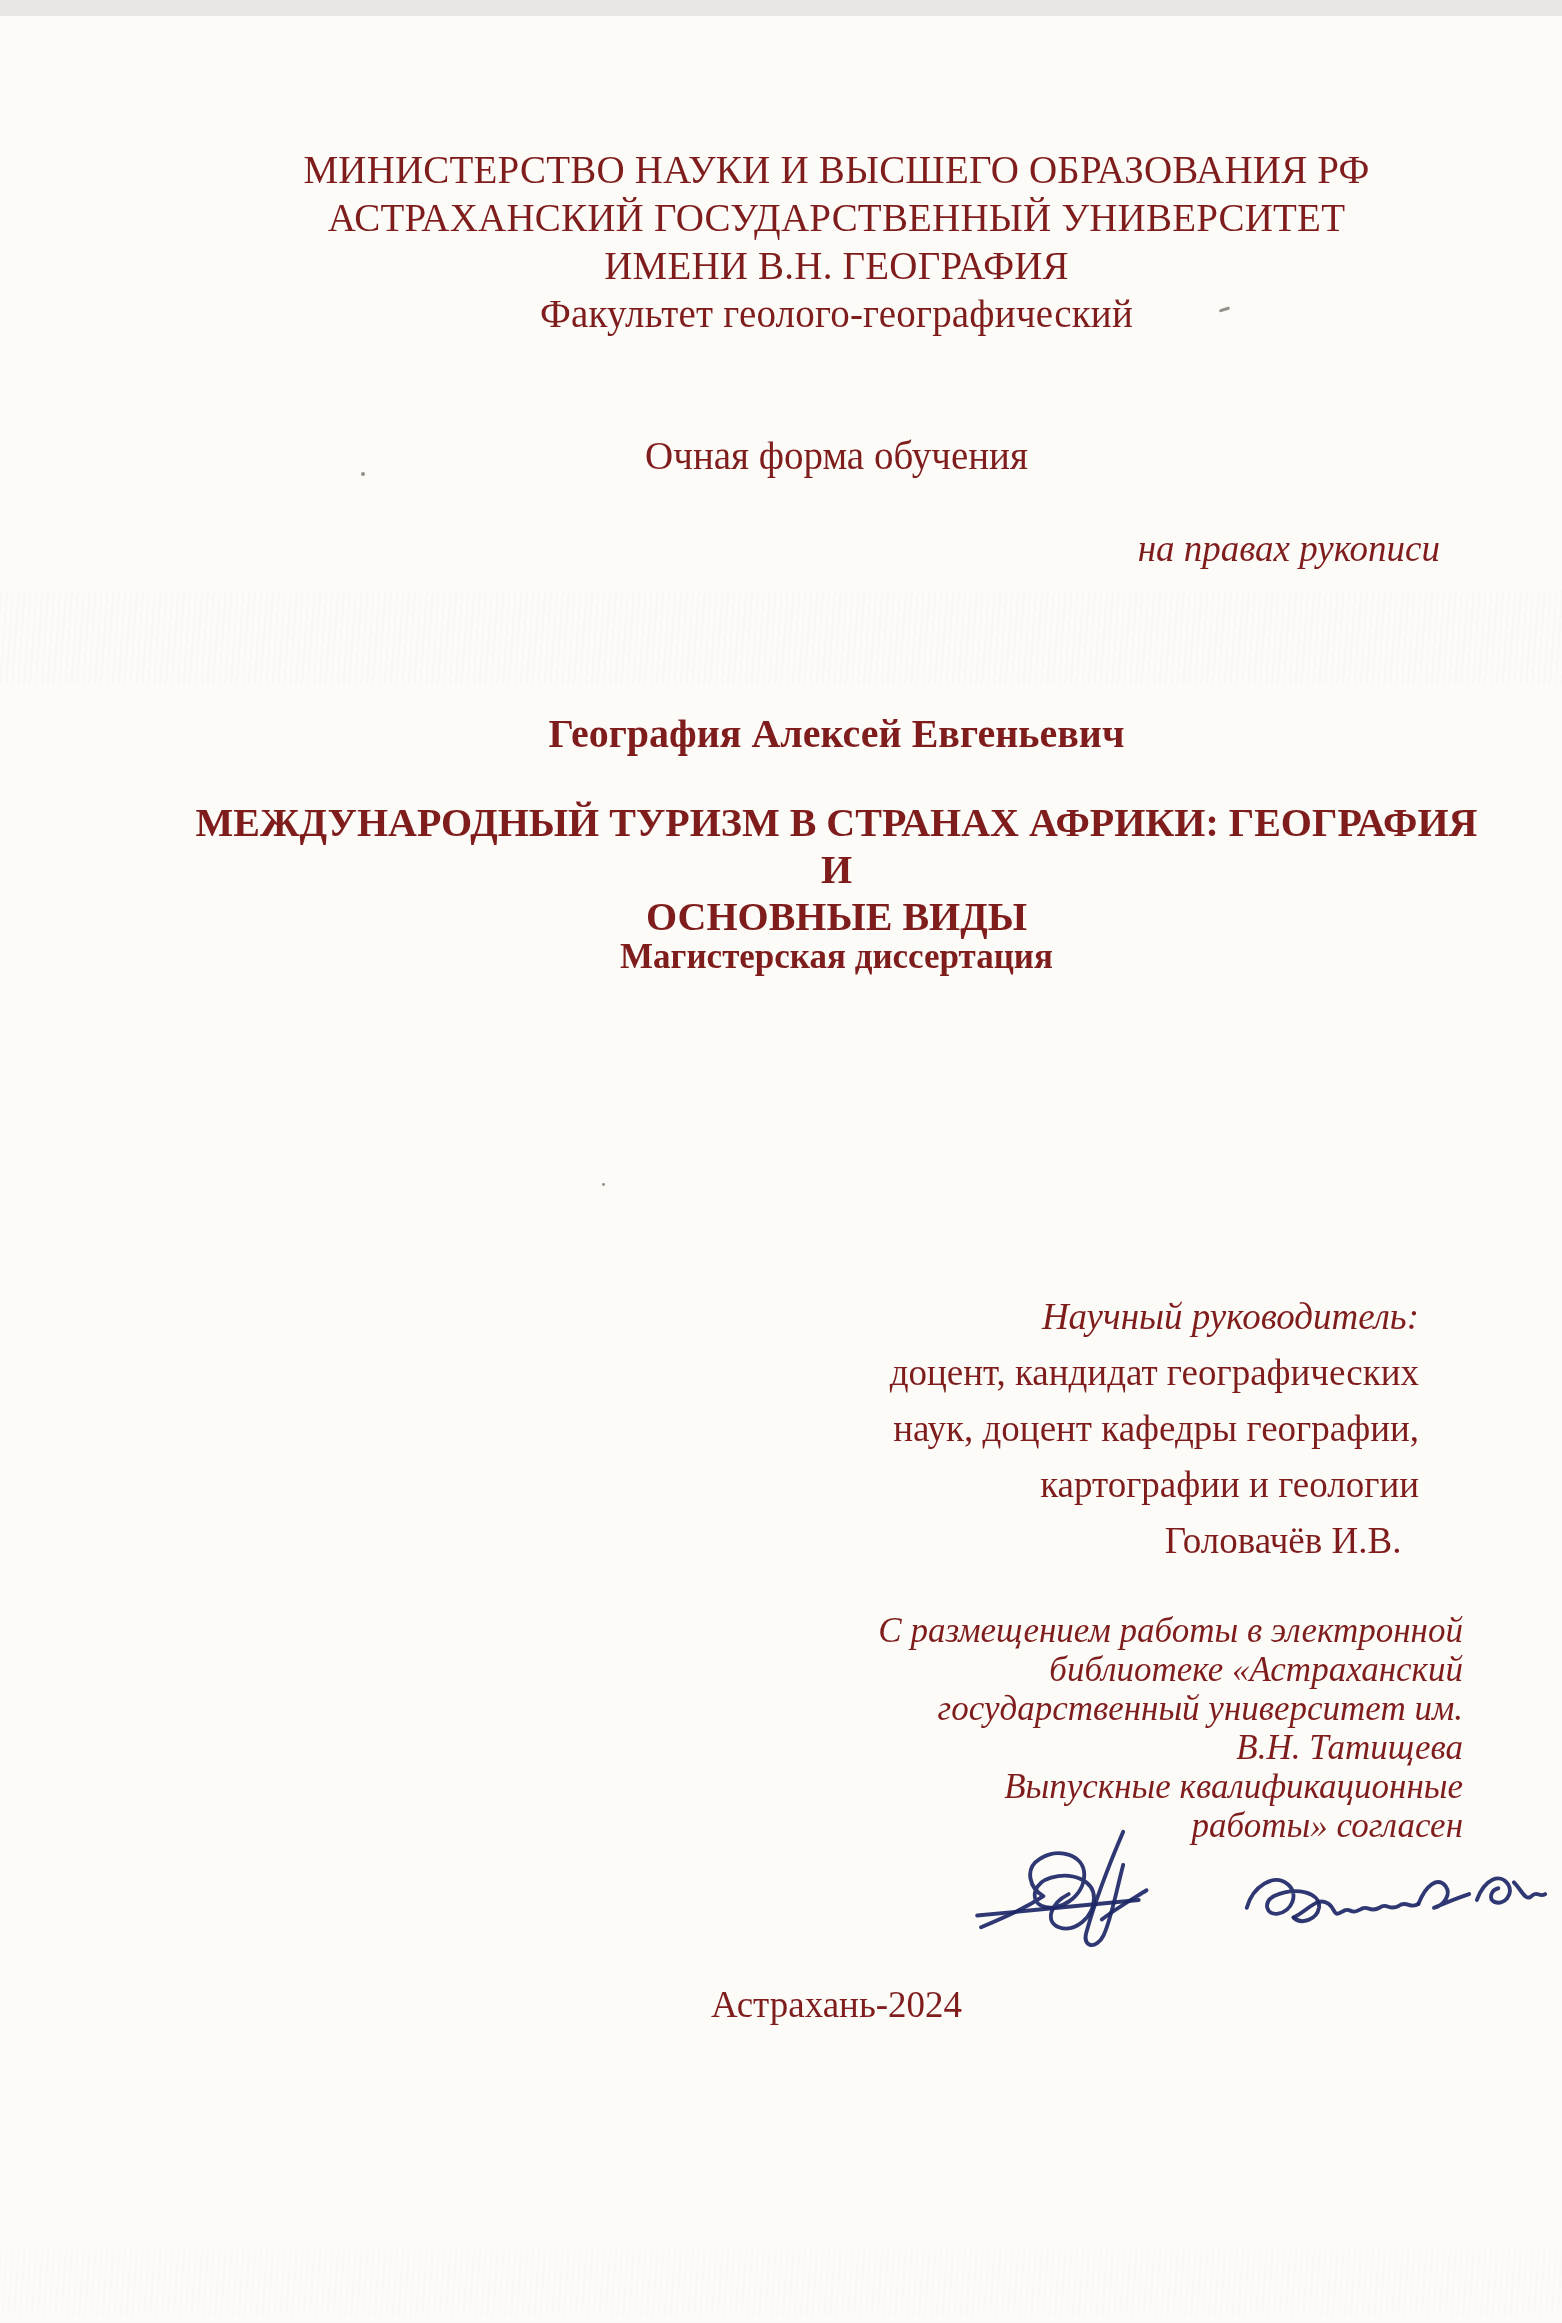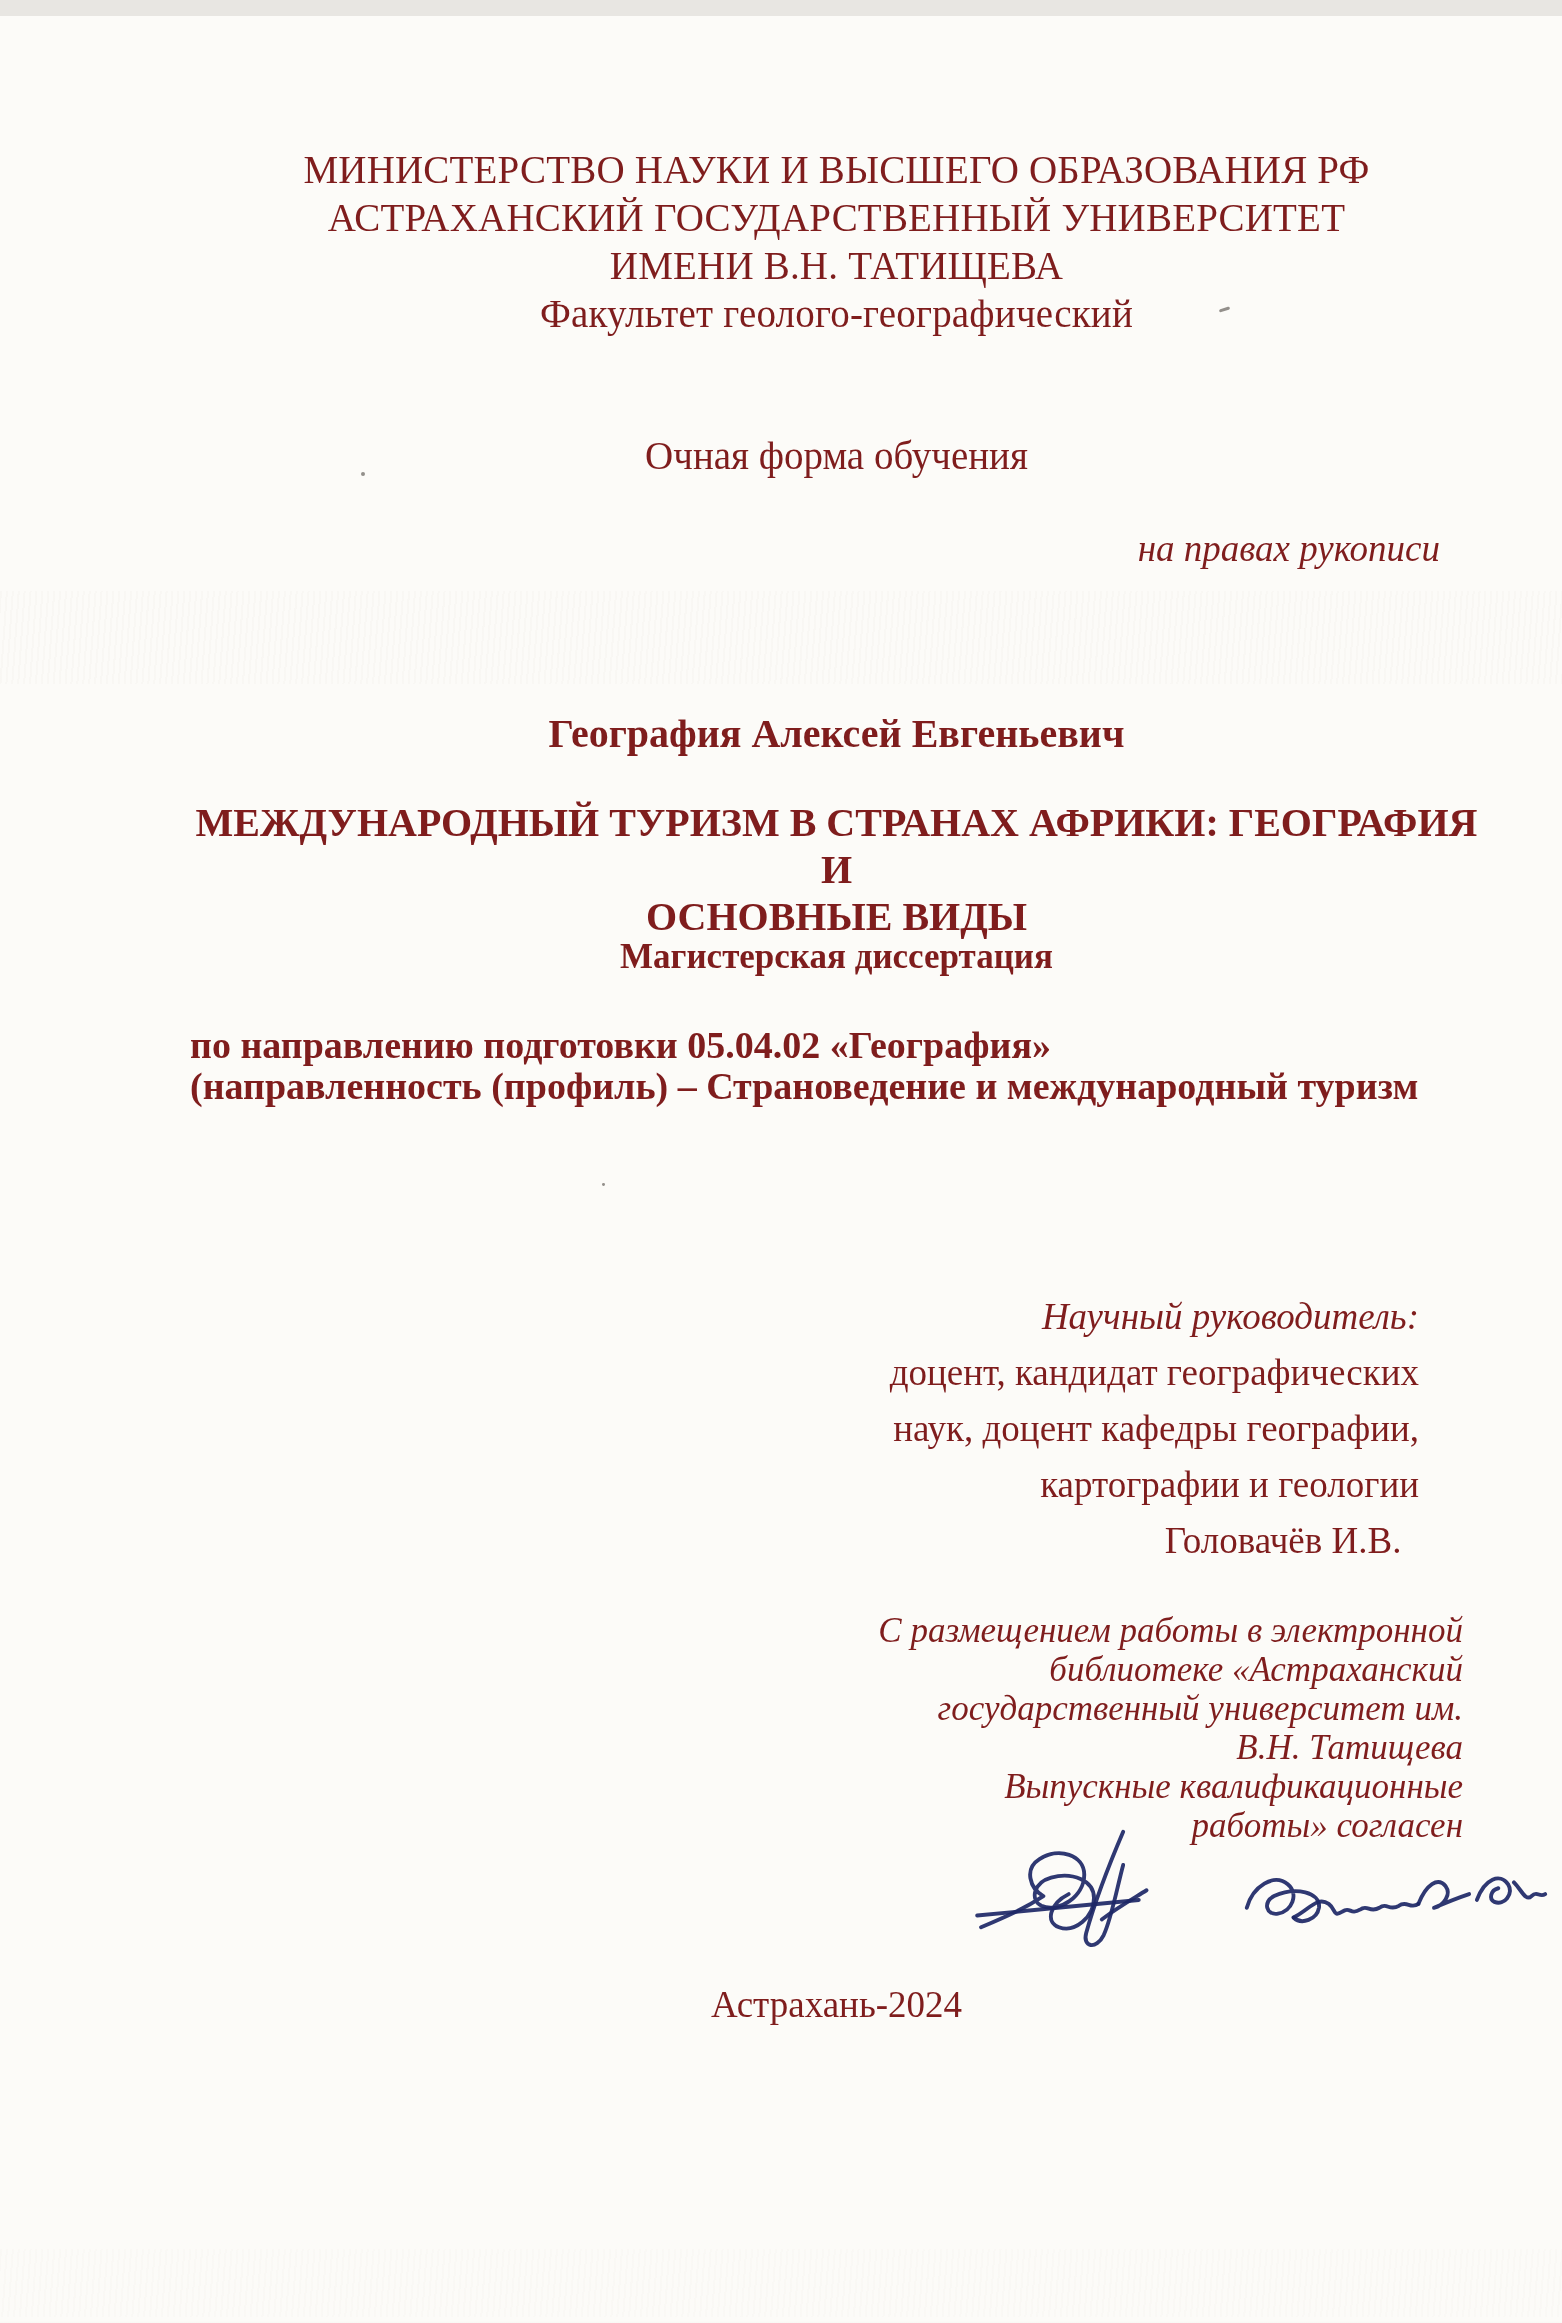--- a/index.html
+++ b/index.html
@@ -60,40 +60,36 @@
   <div class="noise-band" style="top:575px; height:93px;"></div>
   <div class="noise-band" style="top:2233px; height:68px; opacity:.4;"></div>
   <div class="bottom-band"></div>
   <div class="speck" style="left:361px; top:456px; width:3.9px; height:3.9px;"></div>
   <div class="speck" style="left:1219px; top:292px; width:10.7px; height:2.9px; border-radius:2px; transform:rotate(-18deg);"></div>
   <div class="speck" style="left:602px; top:1167px; width:2.9px; height:2.9px;"></div>
 
   <div class="abs center-col hdr-block">
     <div>МИНИСТЕРСТВО НАУКИ И ВЫСШЕГО ОБРАЗОВАНИЯ РФ</div>
     <div>АСТРАХАНСКИЙ ГОСУДАРСТВЕННЫЙ УНИВЕРСИТЕТ</div>
-    <div>ИМЕНИ В.Н. ТАТИЩЕВА</div>
+    <div>ИМЕНИ В.Н. ГЕОГРАФИЯ</div>
     <div>Факультет геолого-географический</div>
   </div>
   <div class="abs center-col form-line">Очная форма обучения</div>
 
   <div class="abs manuscript">на правах рукописи</div>
 
   <div class="abs center-col author">География Алексей Евгеньевич</div>
 
   <div class="abs center-col title-blk">
     <div>МЕЖДУНАРОДНЫЙ ТУРИЗМ В СТРАНАХ АФРИКИ: ГЕОГРАФИЯ И</div>
     <div>ОСНОВНЫЕ ВИДЫ</div>
   </div>
 
   <div class="abs center-col thesis-tp">Магистерская диссертация</div>
 
-  <div class="abs program">
-    <div>по направлению подготовки 05.04.02 «География»</div>
-    <div>(направленность (профиль) – Страноведение и международный туризм</div>
-  </div>
 
   <div class="abs supervisor">
     <div class="it">Научный руководитель:</div>
     <div>доцент, кандидат географических</div>
     <div>наук, доцент кафедры географии,</div>
     <div>картографии и геологии</div>
     <div class="nm">Головачёв И.В.</div>
   </div>
 
   <div class="abs consent">

